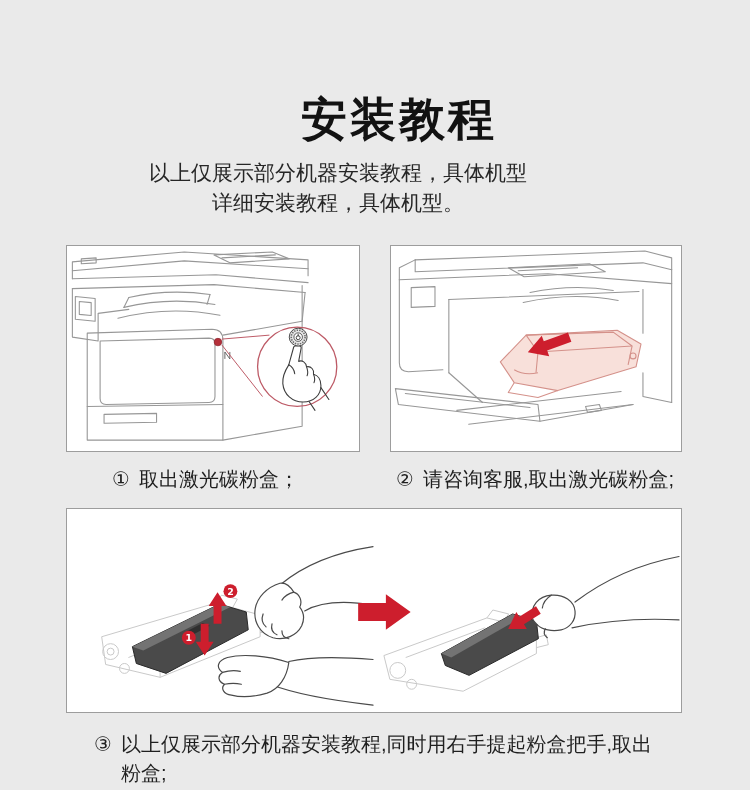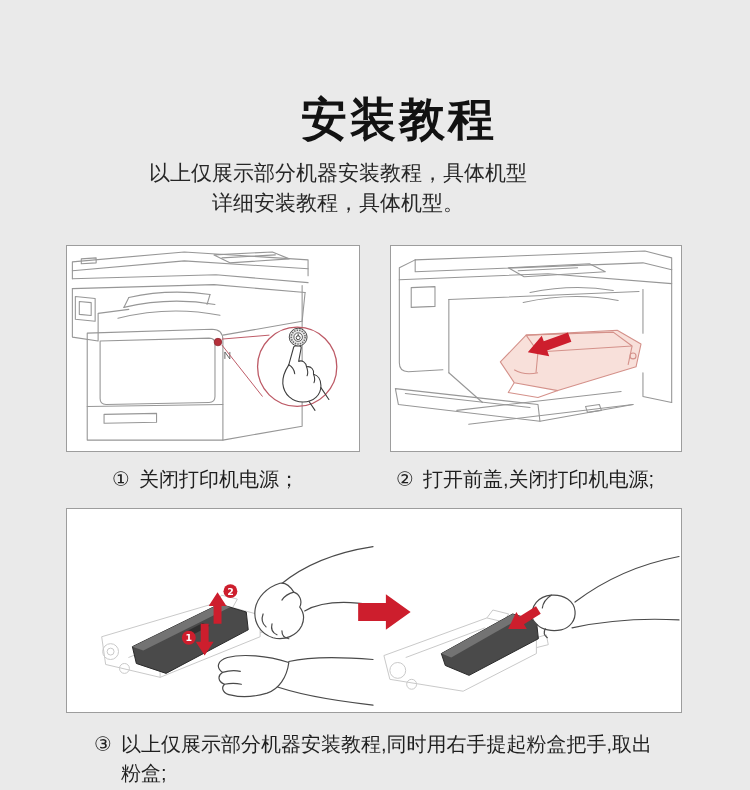--- a/index.html
+++ b/index.html
@@ -136,25 +136,25 @@
         <path d="M124,138 L118,148 L148,153 L168,146"></path>
       </g>
       <g transform="translate(180,92) rotate(160)">
         <path d="M0,-5 L26,-5 L26,-11 L45,0 L26,11 L26,5 L0,5 Z" fill="#cd1e2d"></path>
       </g>
     </svg>
   </div>
 
   <div class="caption caption1">
     <span class="num">①</span>
-    <span class="txt">关闭打印机电源；</span>
+    <span class="txt">取出激光碳粉盒；</span>
   </div>
   <div class="caption caption2">
     <span class="num">②</span>
-    <span class="txt">打开前盖,关闭打印机电源;</span>
+    <span class="txt">请咨询客服,取出激光碳粉盒;</span>
   </div>
 
   <div class="fig fig3">
     <svg viewBox="0 0 616 205">
 
       <g stroke="#c8c8c8" stroke-width="1" fill="none" stroke-linejoin="round">
         <path d="M33,129 L148,95 L193,107 L193,129 L92,170 L37,157 Z"></path>
         <path d="M92,170 L92,156"></path>
         <circle cx="42" cy="144" r="8"></circle>
         <circle cx="42" cy="144" r="3.5"></circle>

